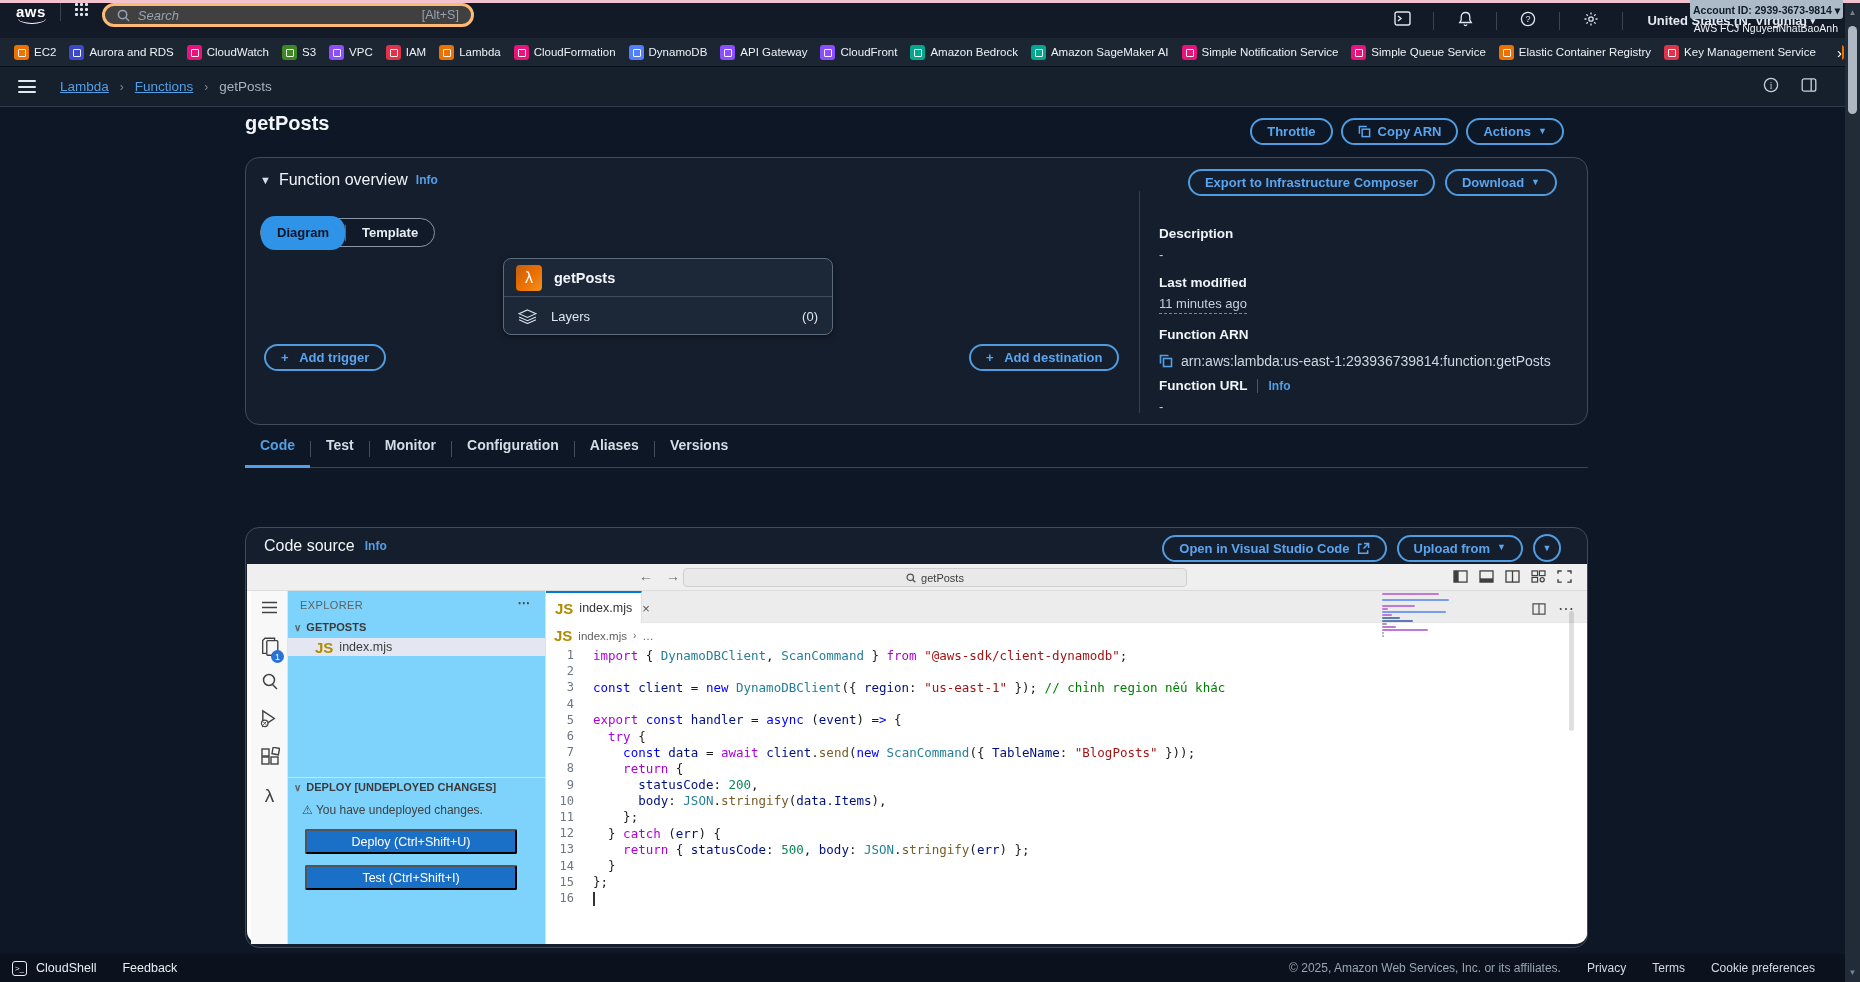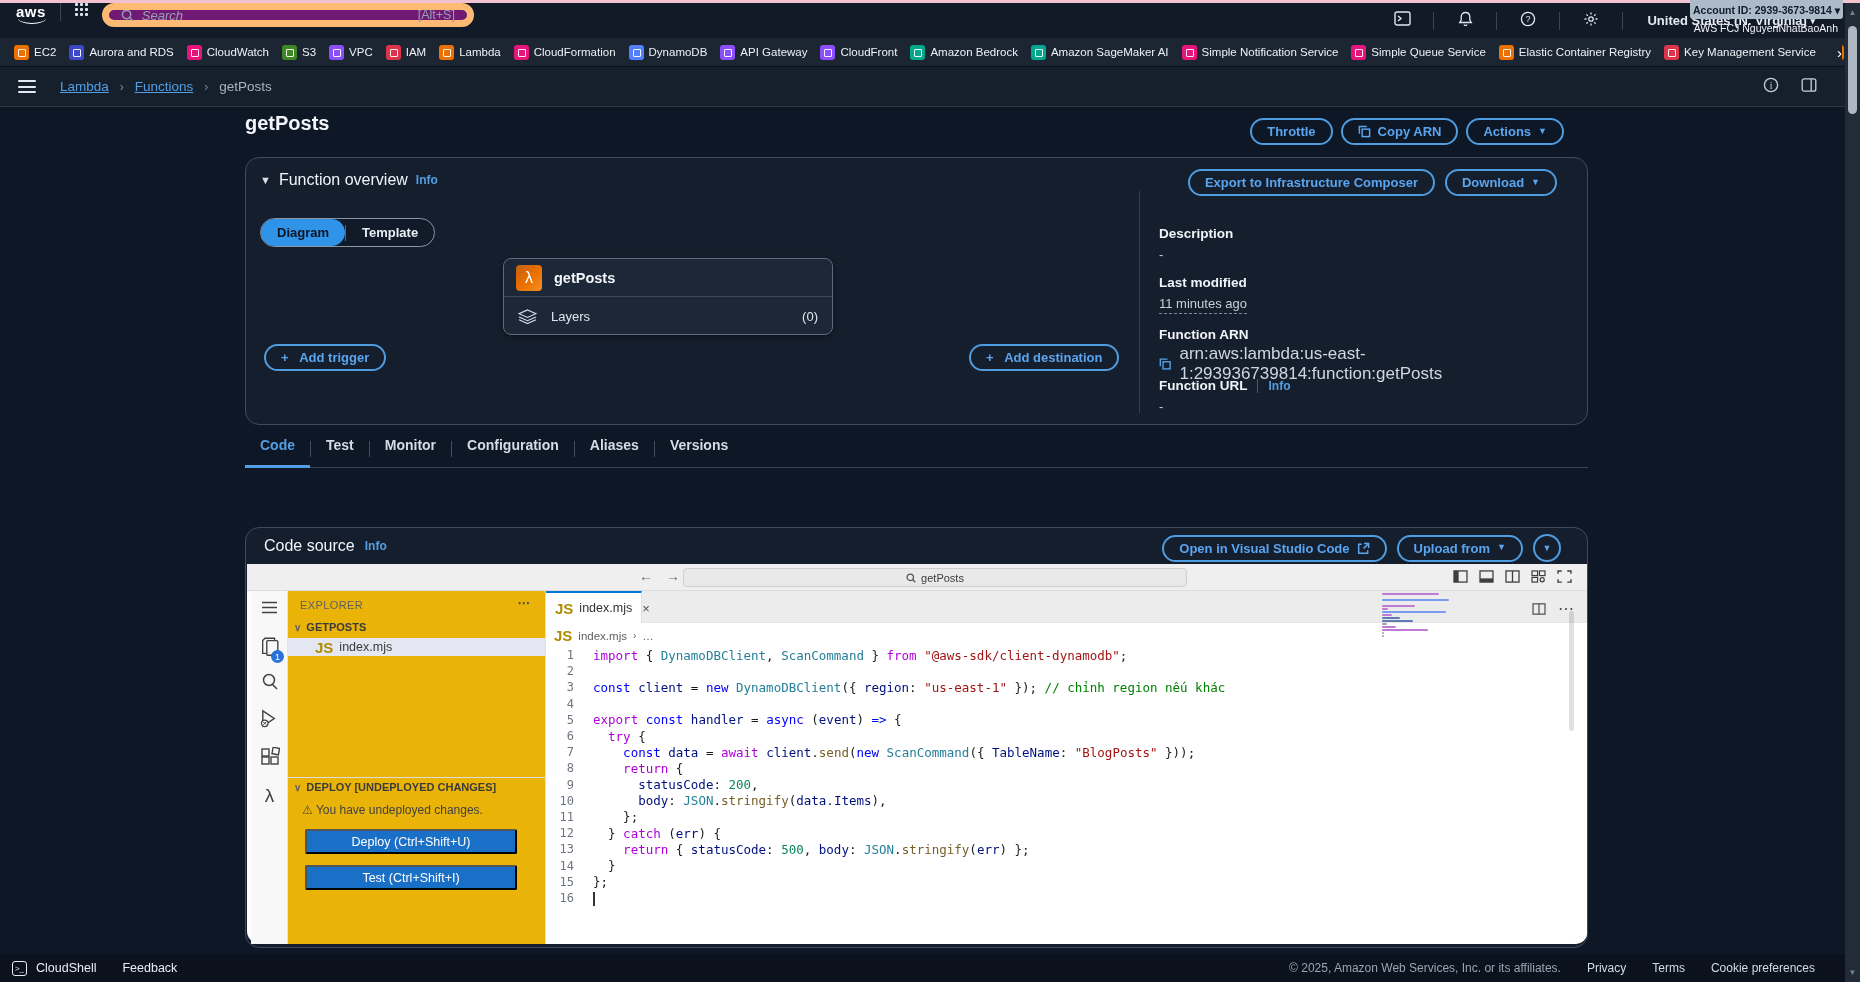--- a/index.html
+++ b/index.html
@@ -13,21 +13,21 @@
   .page-scroll .thumb { position:absolute; left:3px; top:23px; width:9px; height:88px; background:#aeb7c2; border-radius:5px; }
   .page-scroll .arr { position:absolute; left:0; width:15px; text-align:center; color:#76828f; font-size:8px; }
 
   
   .topnav { left:0; top:3px; width:1845px; height:35px; background:#121a28; display:flex; align-items:flex-start; }
   .aws-logo { margin-left:16px; font-weight:bold; font-size:15px; color:#fff; letter-spacing:.5px; position:relative; }
   .aws-logo::after { content:""; position:absolute; left:2px; right:0; bottom:-4px; height:6px; border:solid #fff; border-width:0 0 1.6px 0; border-radius:0 0 60% 60%/0 0 100% 100%; }
   .nav-sep { width:1px; height:18px; background:#3a4554; margin:0 14px; }
   .grid-icon { display:grid; grid-template-columns:repeat(3,3px); grid-gap:2px; }
   .grid-icon i { width:3px; height:3px; background:#dfe6ee; border-radius:1px; }
-  .searchbox { margin-left:14px; width:372px; height:24px; border:7px solid #fdba74; border-radius:13px; background:#701a75; display:flex; align-items:center; padding:0 12px; gap:8px; }
+  .searchbox { margin-left:14px; width:372px; height:24px; border:3px solid #fdba74; border-radius:13px; background:#404040; display:flex; align-items:center; padding:0 12px; gap:8px; }
   .searchbox .ph { color:#95a2b3; font-size:13px; font-style:italic; flex:1; }
   .searchbox .kbd { color:#95a2b3; font-size:12.5px; }
   .nav-right { position:absolute; right:20px; top:0; height:35px; display:flex; align-items:center; }
   .nav-ico { width:34px; text-align:center; color:#dfe6ee; }
   .region { color:#e4eaf1; font-size:13px; font-weight:bold; margin:0 10px; white-space:nowrap; }
   .caret { font-size:9px; position:relative; top:-1px; }
   .account-box { position:absolute; right:17px; top:0; width:153px; height:19px; background:#adbbc9; color:#111c2a; font-size:10.5px; font-weight:bold; display:flex; align-items:center; justify-content:center; border-radius:0 0 3px 3px; white-space:nowrap; }
   .account-name { position:absolute; right:22px; top:22px; color:#f0f4f9; font-size:10.5px; white-space:nowrap; }
 
   
@@ -56,37 +56,37 @@
 
   
   .card { background:#151e2c; border:1px solid #3f4b5c; border-radius:14px; }
   .ov-card { left:245px; top:157px; width:1343px; height:268px; }
   .ov-head { position:absolute; left:14px; top:13px; display:flex; align-items:center; gap:8px; }
   .tri-down { color:#d7dee6; font-size:11px; }
   .sec-title { font-size:16px; font-weight:normal; color:#f0f4f8; }
   .info-link { font-size:12px; font-weight:bold; color:#539fe5; }
   .ov-btns { position:absolute; right:30px; top:11px; display:flex; gap:10px; }
   .seg { position:absolute; left:14px; top:60px; height:29px; border:1px solid #8a96a4; border-radius:15px; display:flex; align-items:center; background:#101a28; }
-  .seg .on { background:#2f93e8; color:#0c1624; font-weight:bold; font-size:13px; border-radius:14px; height:27px; display:flex; align-items:center; padding:0 16px; }
+  .seg .on { background:#2f93e8; color:#0c1624; font-weight:bold; font-size:13px; border-radius:14px; height:34px; display:flex; align-items:center; padding:0 16px; }
   .seg .off { color:#e8eef4; font-weight:bold; font-size:13px; padding:0 16px; }
   .seg .dv { width:1px; height:16px; background:#57636f; }
   .fn-node { position:absolute; left:257px; top:100px; width:330px; height:77px; background:#1c2737; border:1px solid #5c6b7e; border-radius:8px; box-shadow:0 2px 6px rgba(0,0,0,.4); }
   .fn-node .r1 { height:38px; display:flex; align-items:center; gap:12px; padding:0 12px; border-bottom:1px solid #3c4a5c; }
   .lambda-sq { width:26px; height:26px; border-radius:4px; background:linear-gradient(135deg,#c45f0e,#ed7100 55%,#f19222); color:#fff; font-size:16px; display:flex; align-items:center; justify-content:center; }
   .fn-node .nm { font-size:14.5px; font-weight:bold; color:#f2f6fa; }
   .fn-node .r2 { height:38px; display:flex; align-items:center; gap:14px; padding:0 14px; }
   .fn-node .lay-lb { font-size:13px; color:#dfe7ee; flex:1; }
   .fn-node .lay-ct { font-size:13px; color:#dfe7ee; }
   .add-btn { position:absolute; height:27px; }
   .ov-vdiv { position:absolute; left:893px; top:33px; width:1px; height:222px; background:#333f4e; }
   .meta { position:absolute; left:913px; width:420px; }
   .meta .lb { font-size:13.5px; font-weight:bold; color:#f0f4f8; }
   .meta .vl { font-size:13px; color:#c6cfd9; margin-top:6px; }
   .dashed { display:inline-block; border-bottom:1px dashed #7a8797; padding-bottom:2px; }
-  .arn-row { display:flex; gap:8px; align-items:center; margin-top:2px; font-size:17px; color:#ced7e0; }
+  .arn-row { display:flex; gap:8px; align-items:center; margin-top:11px; font-size:14px; color:#ced7e0; }
   .url-row { display:flex; gap:10px; align-items:center; }
   .vsep { width:1px; height:14px; background:#4a5868; }
 
   
   .tabs { left:245px; top:432px; width:1343px; height:36px; border-bottom:1px solid #3a4656; display:flex; align-items:flex-end; }
   .tab { font-size:14px; font-weight:bold; color:#d4dce5; padding:0 15px 14px; position:relative; }
   .tab.active { color:#539fe5; }
   .tab.active::after { content:""; position:absolute; left:0; right:0; bottom:-1px; height:3px; background:#539fe5; }
   .tab-sep { width:1px; height:16px; background:#434f5e; margin-bottom:10px; }
 
@@ -100,21 +100,21 @@
   .editor { position:absolute; left:1px; top:36px; width:1341px; height:380px; background:#fff; border-radius:0 0 13px 13px; color:#222; }
   .ed-toolbar { position:absolute; left:0; top:0; width:100%; height:27px; background:#efeff0; border-bottom:1px solid #dcdcdc; }
   .ed-nav { position:absolute; left:392px; top:4px; color:#6a6a6a; font-size:14px; display:flex; gap:13px; }
   .ed-search { position:absolute; left:436px; top:4px; width:504px; height:19px; background:#e9e9ea; border:1px solid #cfcfcf; border-radius:4px; display:flex; align-items:center; justify-content:center; gap:5px; font-size:11px; color:#3c3c3c; }
   .ed-ticons { position:absolute; right:16px; top:6px; display:flex; gap:11px; align-items:center; }
 
   .activity { position:absolute; left:4px; top:27px; width:37px; height:353px; background:#f8f8f8; border-right:1px solid #e4e4e4; }
   .act-ic { position:absolute; left:0; width:37px; display:flex; justify-content:center; color:#424242; }
   .badge1 { position:absolute; left:20px; top:14px; width:13px; height:13px; background:#2a72d8; border-radius:50%; color:#fff; font-size:9px; display:flex; align-items:center; justify-content:center; }
 
-  .explorer { position:absolute; left:41px; top:27px; width:258px; height:353px; background:#eab308; border-right:1px solid #e0e0e0; font-size:12.5px; color:#3b3b3b; }
+  .explorer { position:absolute; left:41px; top:27px; width:258px; height:353px; background:#7dd3fc; border-right:1px solid #e0e0e0; font-size:12.5px; color:#3b3b3b; }
   .exp-head { position:absolute; left:12px; top:8px; font-size:11px; color:#5f5f5f; letter-spacing:.4px; }
   .exp-dots { position:absolute; right:14px; top:4px; color:#4d4d4d; font-weight:bold; letter-spacing:1px; }
   .tree-sec { position:absolute; left:6px; display:flex; gap:5px; align-items:center; font-size:11px; font-weight:bold; color:#3b3b3b; }
   .chev { color:#616161; font-size:10px; }
   .file-row { position:absolute; left:0; top:47px; width:100%; height:18px; background:#e4e6f1; display:flex; align-items:center; gap:6px; padding-left:27px; }
   .js-badge { font-size:15px; font-weight:bold; color:#b08c00; }
   .exp-div { position:absolute; left:0; top:186px; width:100%; height:1px; background:#ddd; }
   .warn-row { position:absolute; left:14px; top:212px; font-size:12px; color:#424242; }
   .vs-btn { position:absolute; left:17px; width:212px; height:25px; background:#1a6fc7; border-radius:2px; color:#fff; font-size:12.5px; display:flex; align-items:center; justify-content:center; }
 

